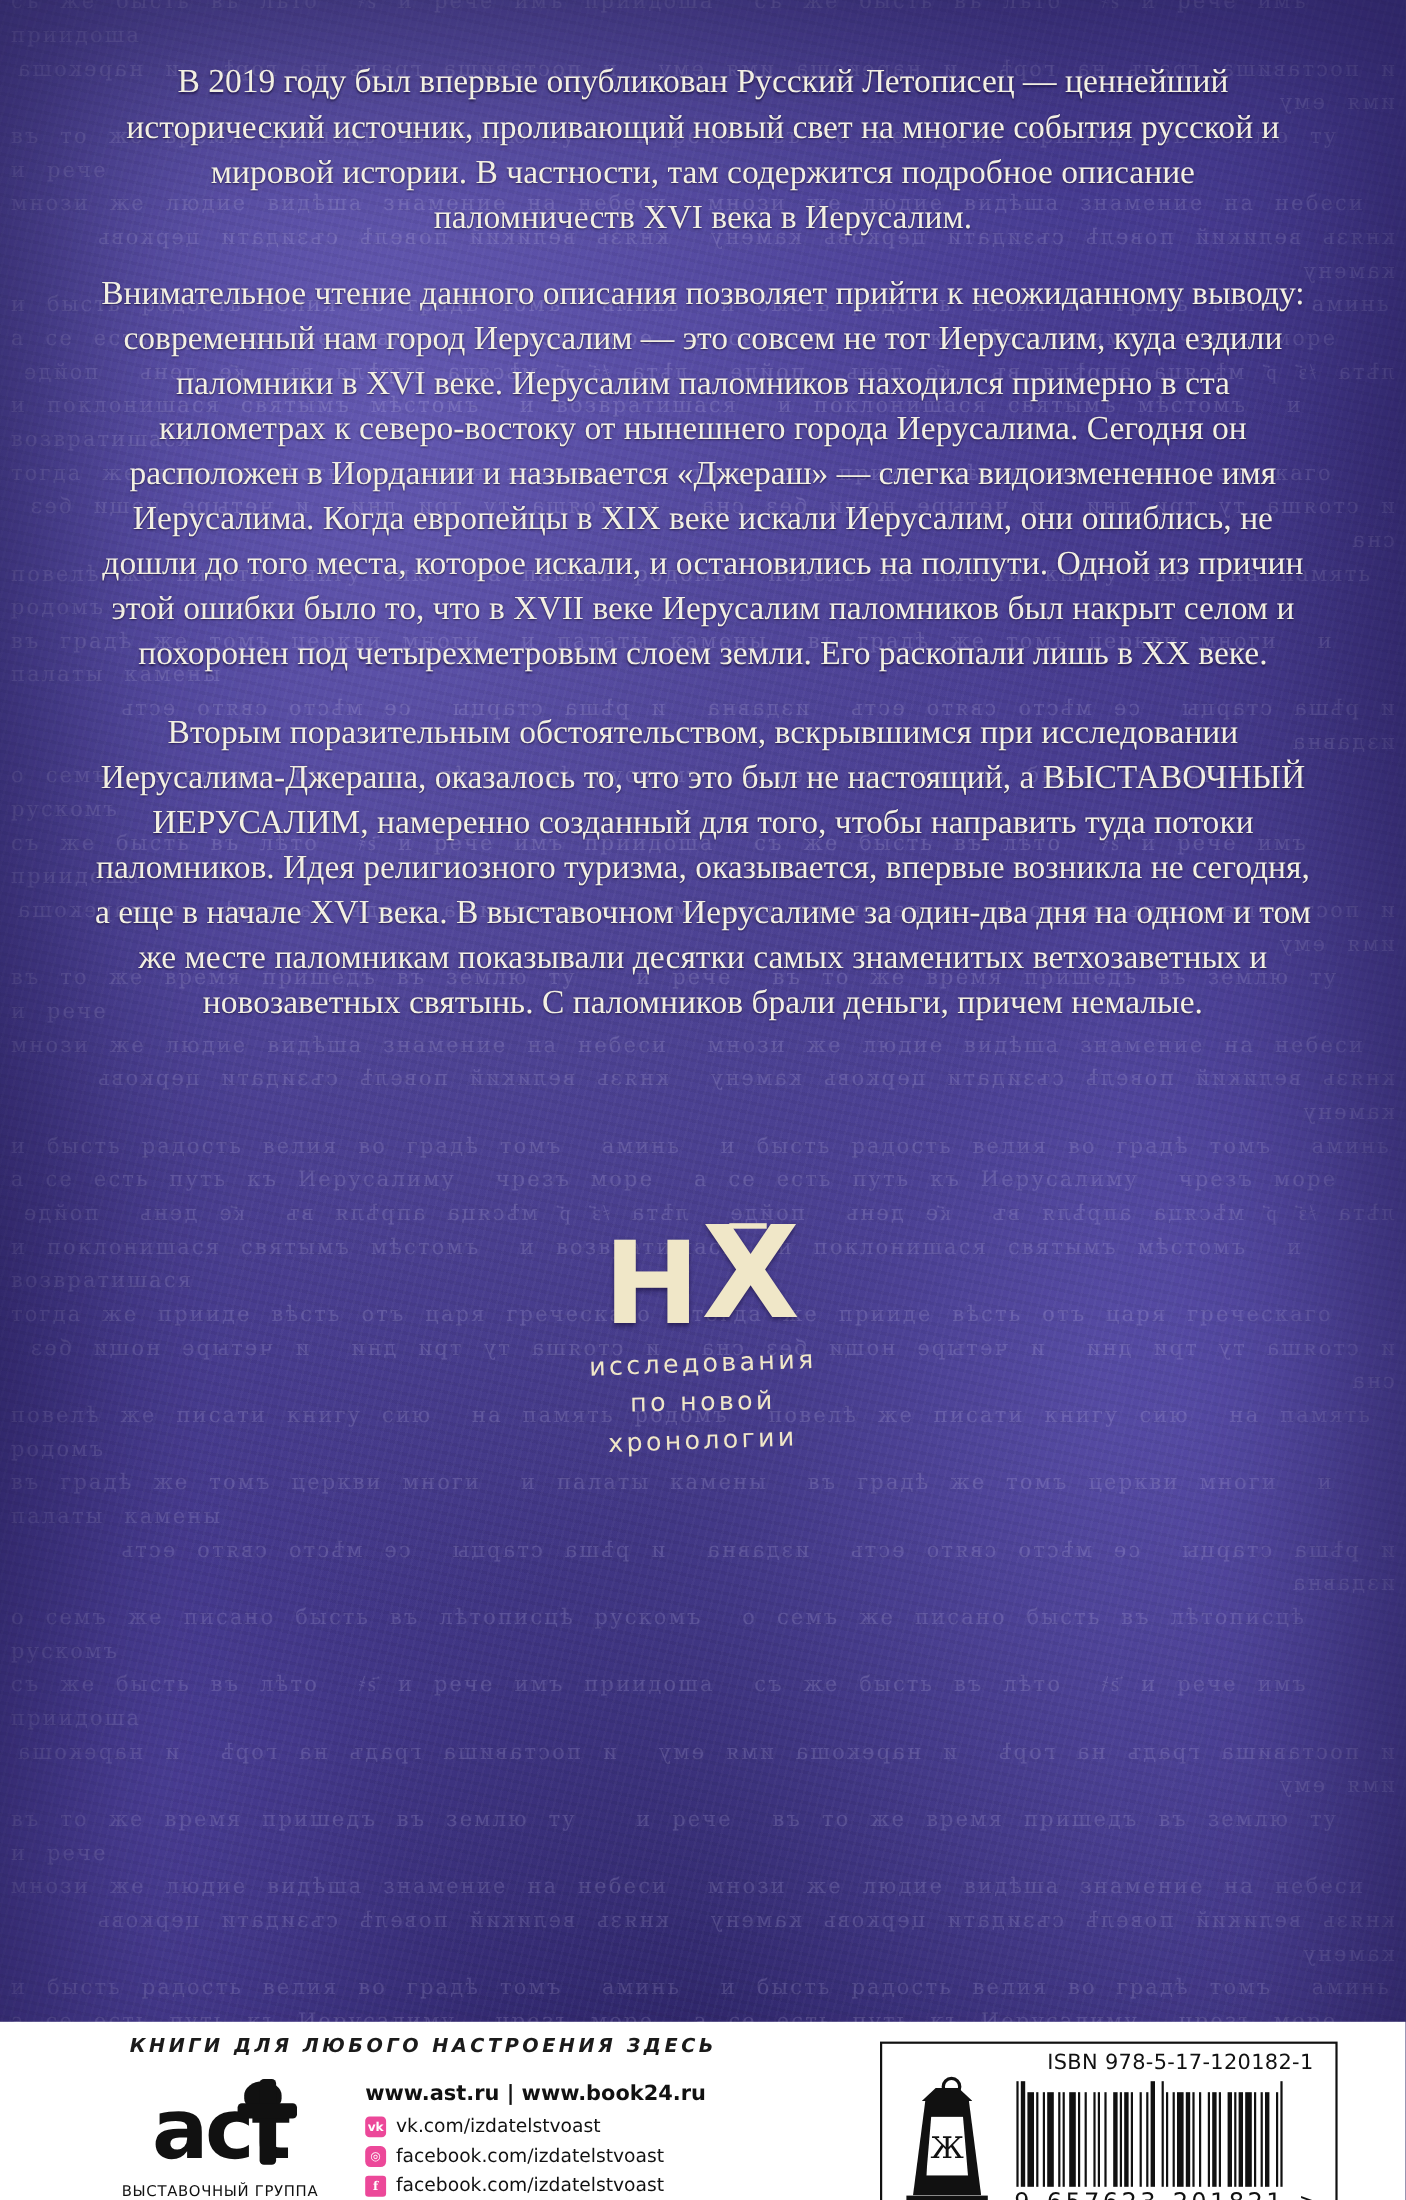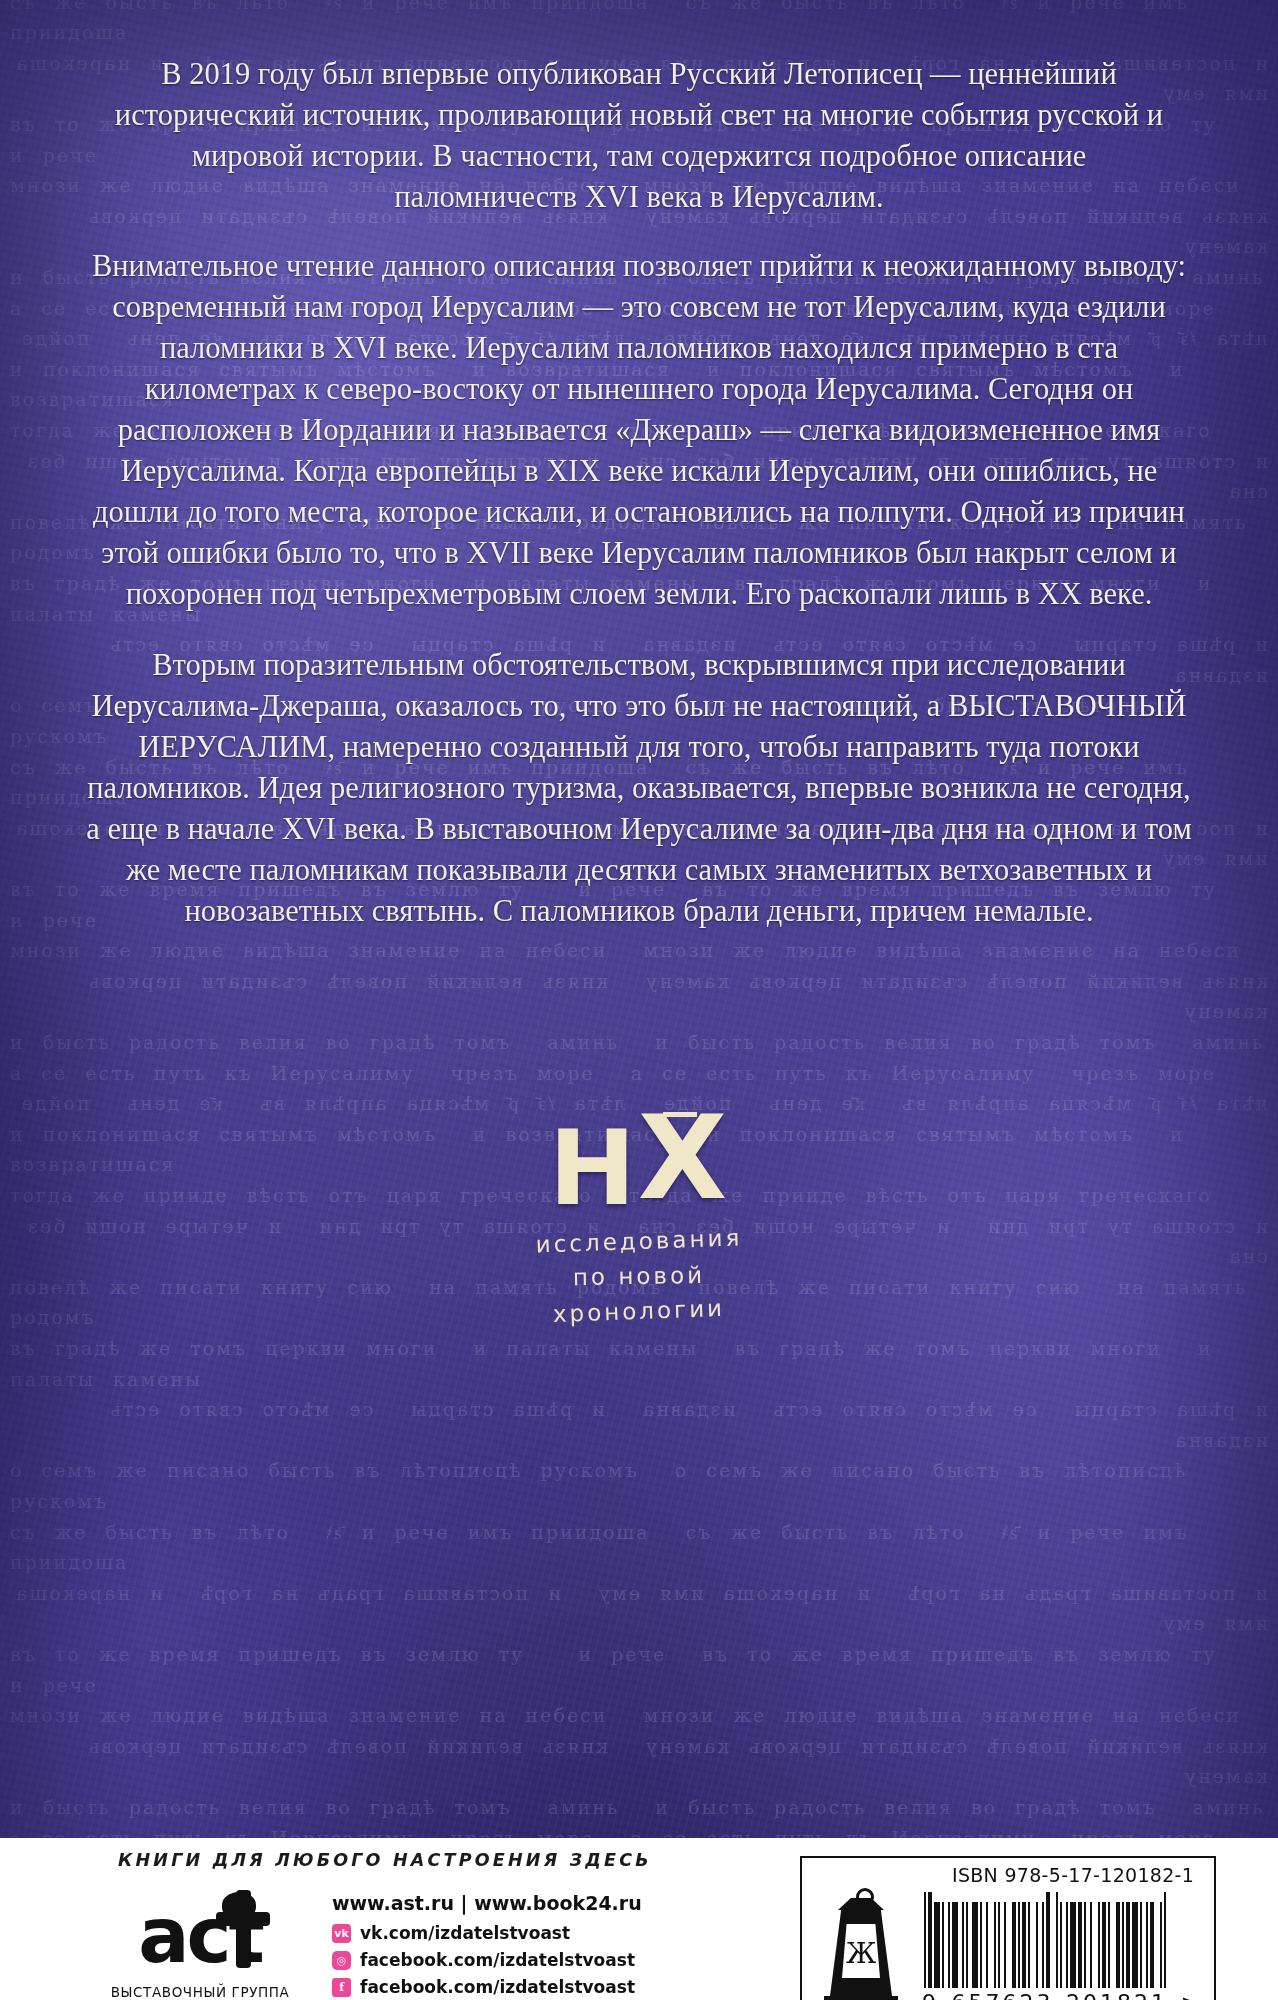--- a/index.html
+++ b/index.html
@@ -232,21 +232,21 @@
     font-size: 19px;
     font-weight: 700;
     margin-bottom: 9px;
   }
   #links .row {
     display: flex;
     align-items: center;
     font-size: 17px;
     margin-bottom: 7px;
   }
-  #links .row .txt { font-weight: 700; }
+  #links .row .txt { font-weight: 400; }
   #links .ico {
     width: 19px;
     height: 19px;
     margin-right: 9px;
     border-radius: 4px;
     background: #ec4899;
     color: #fff;
     font-size: 11px;
     font-weight: 700;
     line-height: 19px;

